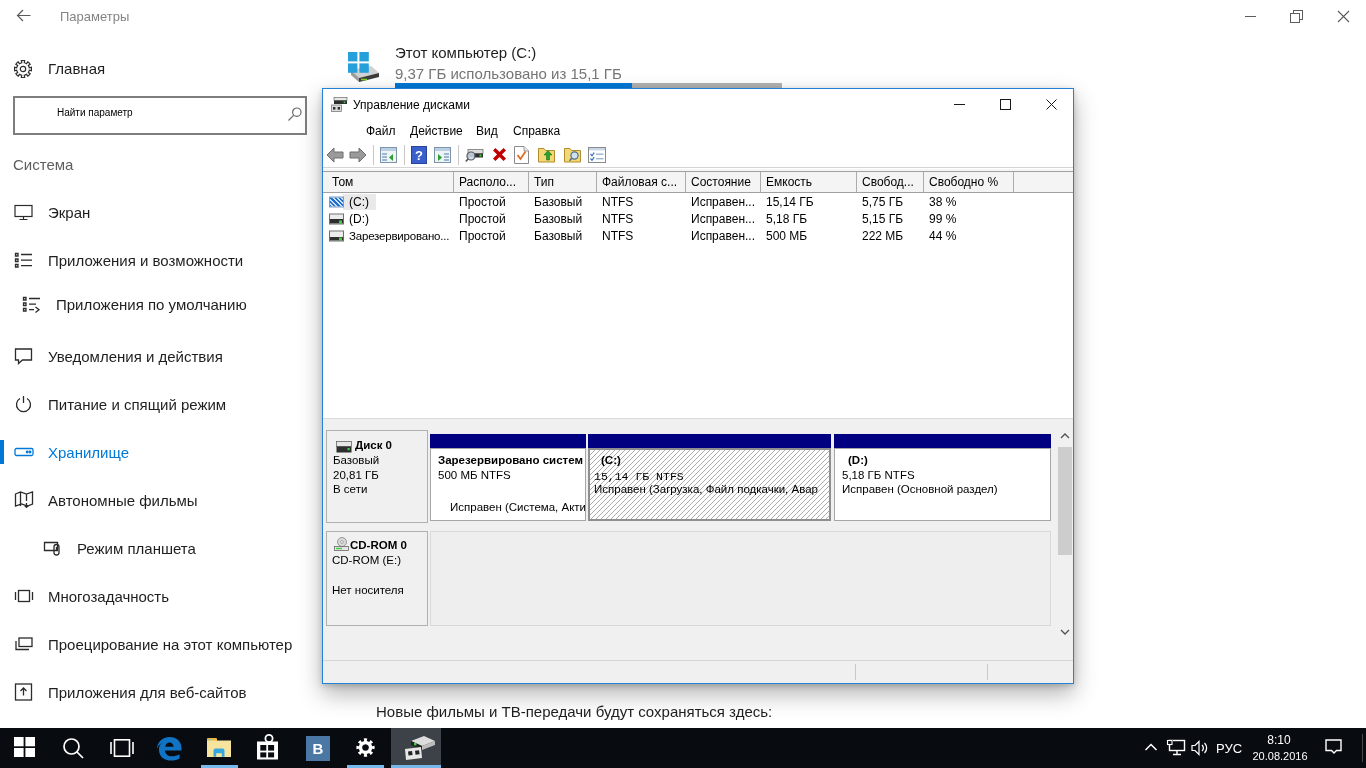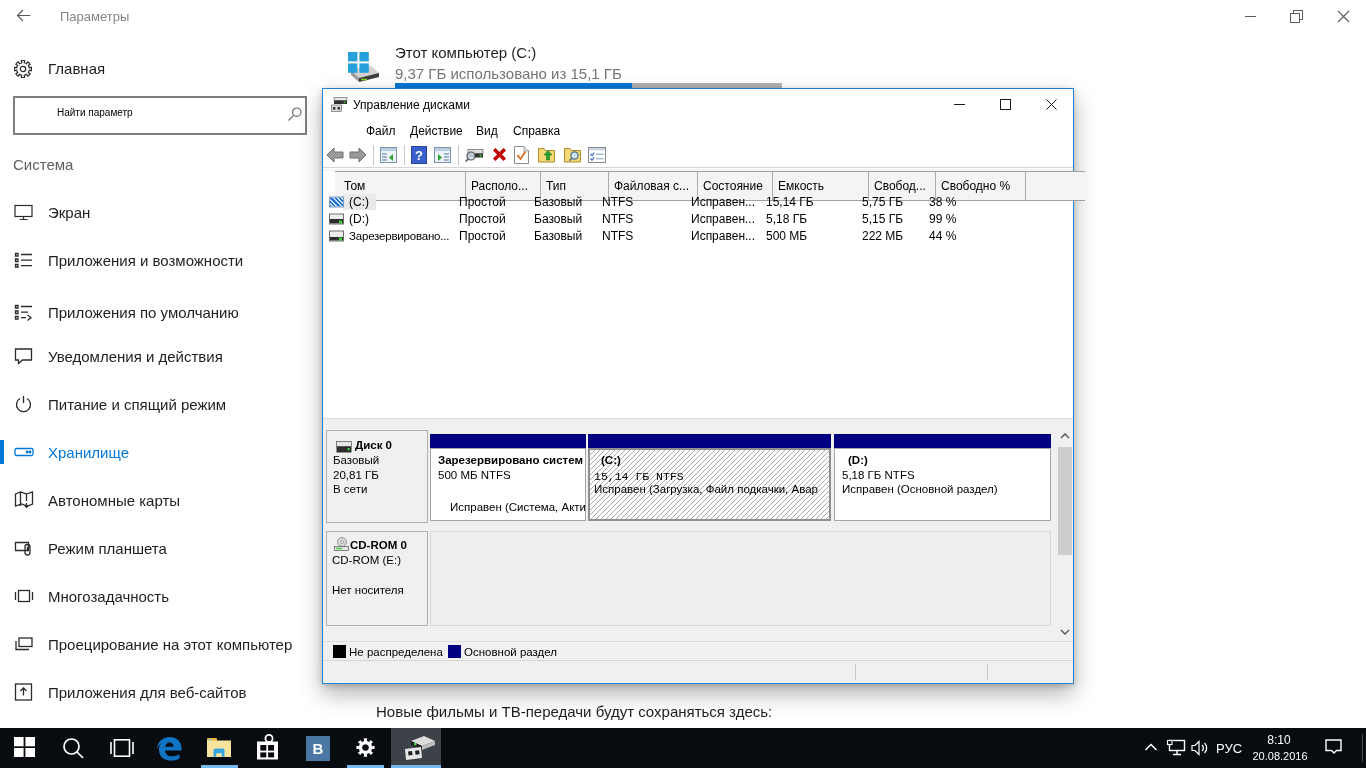--- a/index.html
+++ b/index.html
@@ -87,21 +87,21 @@
     <div class="nav-item" style="top:236px;">
       <svg width="19" height="19" viewBox="0 0 19 19">
           <g fill="none" stroke="#2b2b2b" stroke-width="1.3">
         <path d="M1.5 3 h2.5 M1.5 3 v2.5 h2.5 v-2.5 z M7 4 h11"></path>
         <path d="M1.5 8.5 h2.5 v2.5 h-2.5 z M7 9.7 h11"></path>
         <path d="M1.5 14 h2.5 v2.5 h-2.5 z M7 15.2 h11"></path>
           </g>
         </svg>
       <div class="txt">Приложения и возможности</div>
     </div>
-    <div class="nav-item" style="top:288px;">
+    <div class="nav-item" style="top:280px;margin-left:8px;">
       <svg width="19" height="19" viewBox="0 0 19 19">
           <g fill="none" stroke="#2b2b2b" stroke-width="1.3">
         <path d="M1.5 3 h2.5 v2.5 h-2.5 z M7 4 h11"></path>
         <path d="M1.5 8.5 h2.5 v2.5 h-2.5 z M7 9.7 h7"></path>
         <path d="M1.5 14 h2.5 v2.5 h-2.5 z M7 15.2 h5"></path>
         <path d="M13.5 12.5 l3.5 2.7 l-3.5 2.7"></path>
           </g>
         </svg>
       <div class="txt">Приложения по умолчанию</div>
     </div>
@@ -132,23 +132,23 @@
         </svg>
       <div class="txt" style="color:#0078d7;">Хранилище</div>
     </div>
     <div class="nav-item" style="top:476px;">
       <svg width="20" height="20" viewBox="0 0 20 20">
           <g fill="none" stroke="#2b2b2b" stroke-width="1.3">
         <path d="M1.5 4 l5 -2 l6 2 l6 -2 v12 l-5 2 l-6 -2 l-6 2 z M6.5 2 v14 M12.5 4 v7"></path>
         <path d="M12.5 13 v4 M10.7 15.5 l1.8 1.8 l1.8 -1.8"></path>
           </g>
         </svg>
-      <div class="txt">Автономные карты</div>
-    </div>
-    <div class="nav-item" style="top:524px;">
+      <div class="txt">Автономные фильмы</div>
+    </div>
+    <div class="nav-item" style="top:524px;margin-left:29px;">
       <svg width="20" height="20" viewBox="0 0 20 20">
           <g fill="none" stroke="#2b2b2b" stroke-width="1.3">
         <path d="M1.5 4.5 h13 v8 h-13 z"></path>
         <path d="M11 9 a2.5 2.5 0 0 1 5 0 v5.5 a2.5 2.5 0 0 1 -5 0 z M13.5 9 v3"></path>
           </g>
         </svg>
       <div class="txt">Режим планшета</div>
     </div>
     <div class="nav-item" style="top:572px;">
       <svg width="20" height="20" viewBox="0 0 20 20">
@@ -292,21 +292,21 @@
         <rect x="0.5" y="0.5" width="17" height="15" fill="#fff" stroke="#8a8a8a"></rect>
         <rect x="1" y="1" width="16" height="2.4" fill="#c8d7e6"></rect>
         <path d="M2.5 7 L4 8.8 L6.2 5.6" fill="none" stroke="#3a6fc4" stroke-width="1.2"></path>
         <path d="M2.5 11.5 L4 13.3 L6.2 10.1" fill="none" stroke="#3a6fc4" stroke-width="1.2"></path>
         <rect x="8" y="6.5" width="7.5" height="1.4" fill="#9ab6d0"></rect>
         <rect x="8" y="11" width="7.5" height="1.4" fill="#9ab6d0"></rect>
       </svg>
     </div>
     <div class="in" style="left:0;top:80px;width:750px;height:2px;background:#f5f5f5;"></div>
 
-    <div class="thead" style="left:12px;top:82px;width:750px;height:30px;text-align:right;">
+    <div class="thead" style="left:0;top:82px;width:750px;height:22px;text-align:right;">
       <div class="hcell" style="left:0;width:131px;">
           <span style="left:9px;">Том</span>
         </div>
       <div class="hcell" style="left:131px;width:75px;">
           <span>Располо...</span>
         </div>
       <div class="hcell" style="left:206px;width:68px;">
           <span>Тип</span>
         </div>
       <div class="hcell" style="left:274px;width:89px;">
@@ -423,26 +423,20 @@
       <div class="abs" style="left:734px;top:9px;width:16px;height:213px;background:#f0f0f0;">
         <svg class="abs" style="left:3px;top:5px;" width="10" height="6" viewBox="0 0 10 6">
           <path d="M1 5 L5 1 L9 5" fill="none" stroke="#505050" stroke-width="1.3"></path>
         </svg>
         <div class="abs" style="left:1px;top:19px;width:14px;height:108px;background:#cdcdcd;"></div>
         <svg class="abs" style="left:3px;top:201px;" width="10" height="6" viewBox="0 0 10 6">
           <path d="M1 1 L5 5 L9 1" fill="none" stroke="#505050" stroke-width="1.3"></path>
         </svg>
       </div>
 
-      <div class="abs" style="left:0;top:222px;width:750px;height:19px;background:#f0f0f0;border-top:1px solid #dcdcdc;">
-        <div class="abs" style="left:10px;top:3px;width:13px;height:13px;background:#000;"></div>
-        <div class="abs" style="left:26px;top:4px;font-size:11.5px;color:#000;">Не распределена</div>
-        <div class="abs" style="left:125px;top:3px;width:13px;height:13px;background:#000080;"></div>
-        <div class="abs" style="left:141px;top:4px;font-size:11.5px;color:#000;">Основной раздел</div>
-      </div>
 
       <div class="abs" style="left:0;top:241px;width:750px;height:23px;background:#f0f0f0;border-top:1px solid #d5d5d5;">
         <div class="abs" style="left:532px;top:3px;width:1px;height:16px;background:#c9c9c9;"></div>
         <div class="abs" style="left:664px;top:3px;width:1px;height:16px;background:#c9c9c9;"></div>
       </div>
     </div>
   </div>
 
   <div id="taskbar" class="abs">
 

